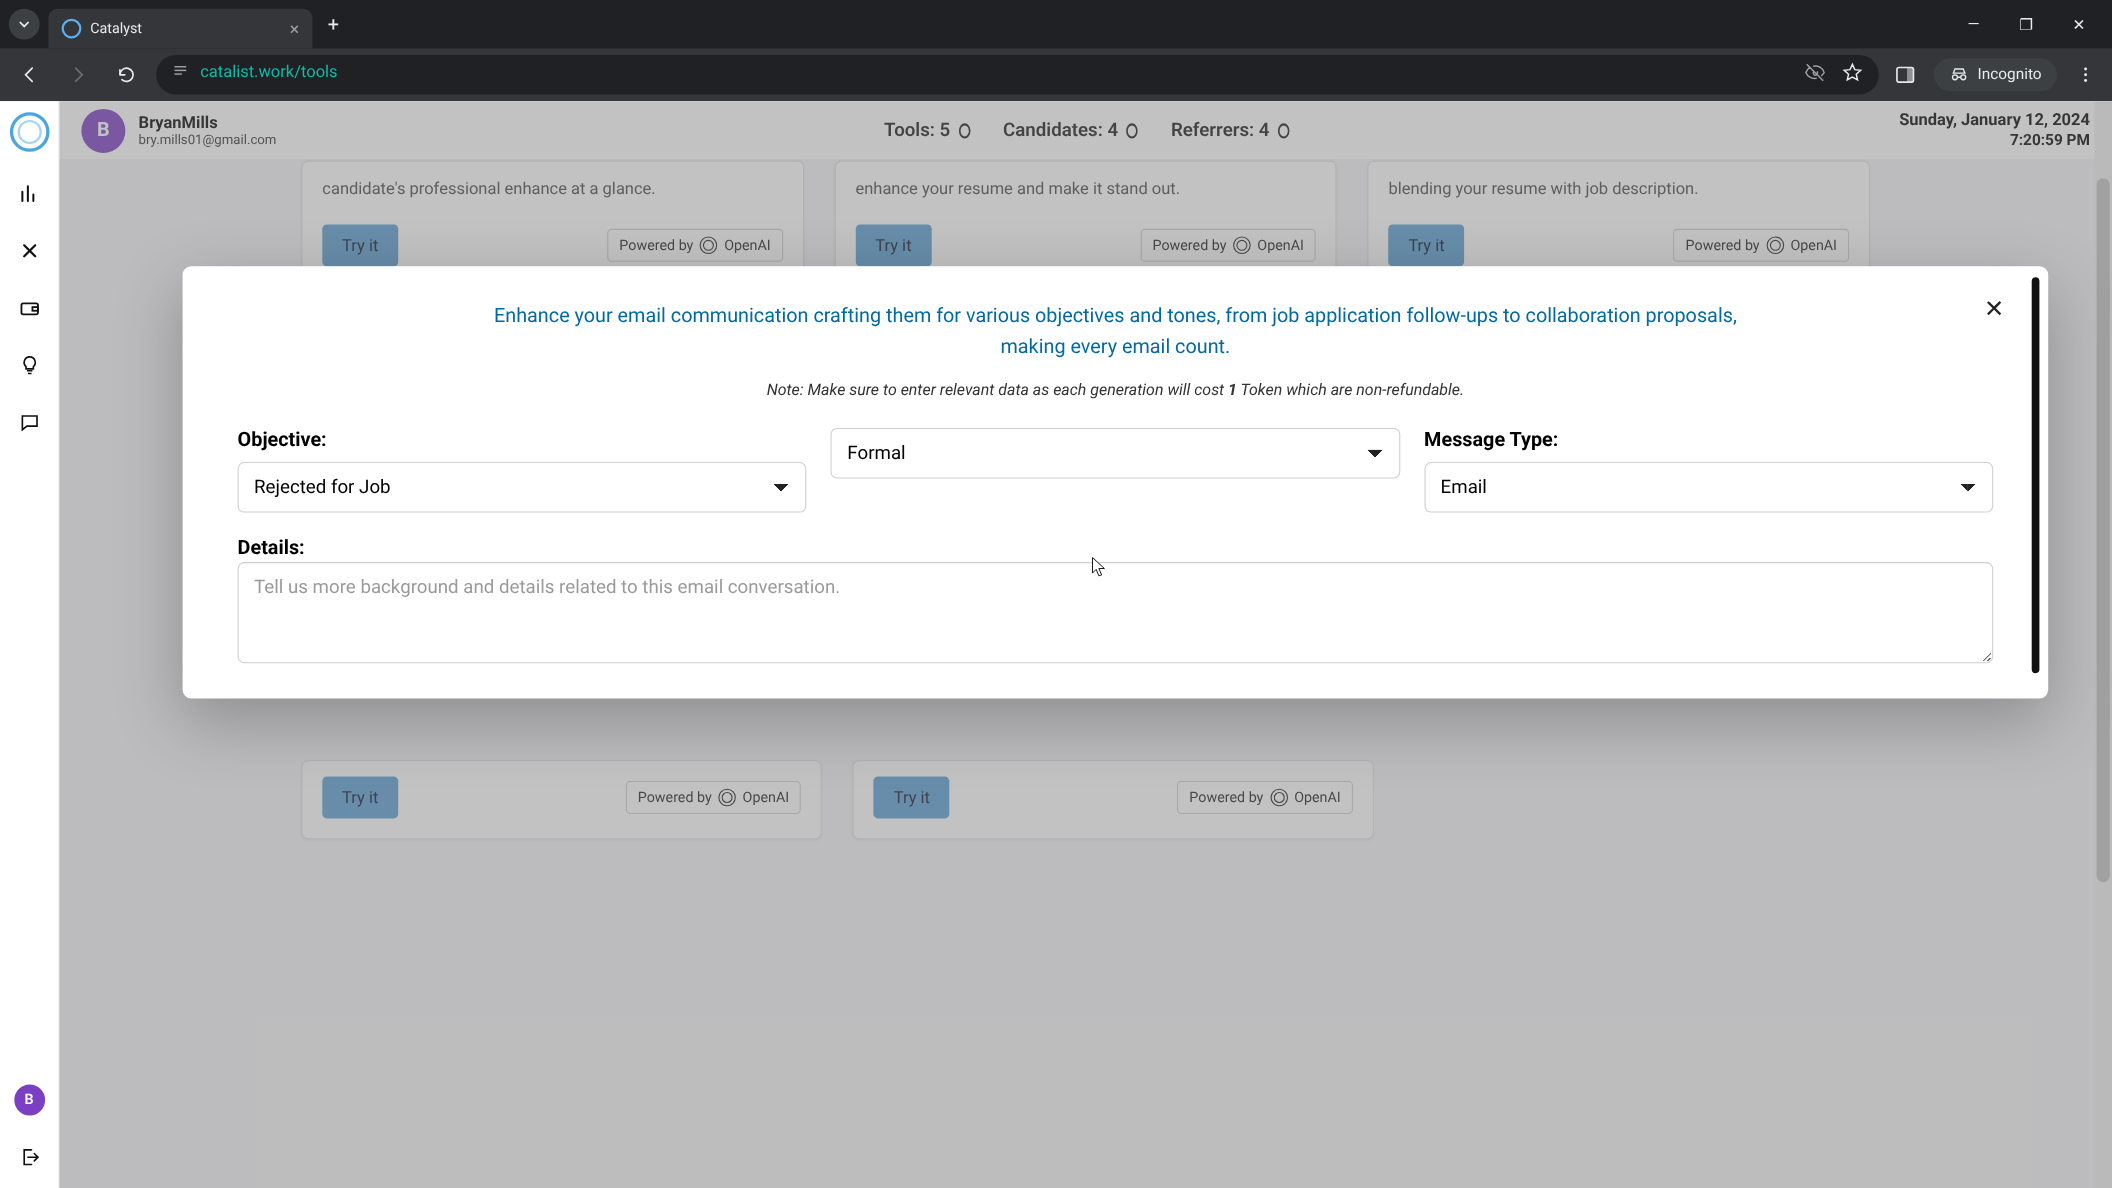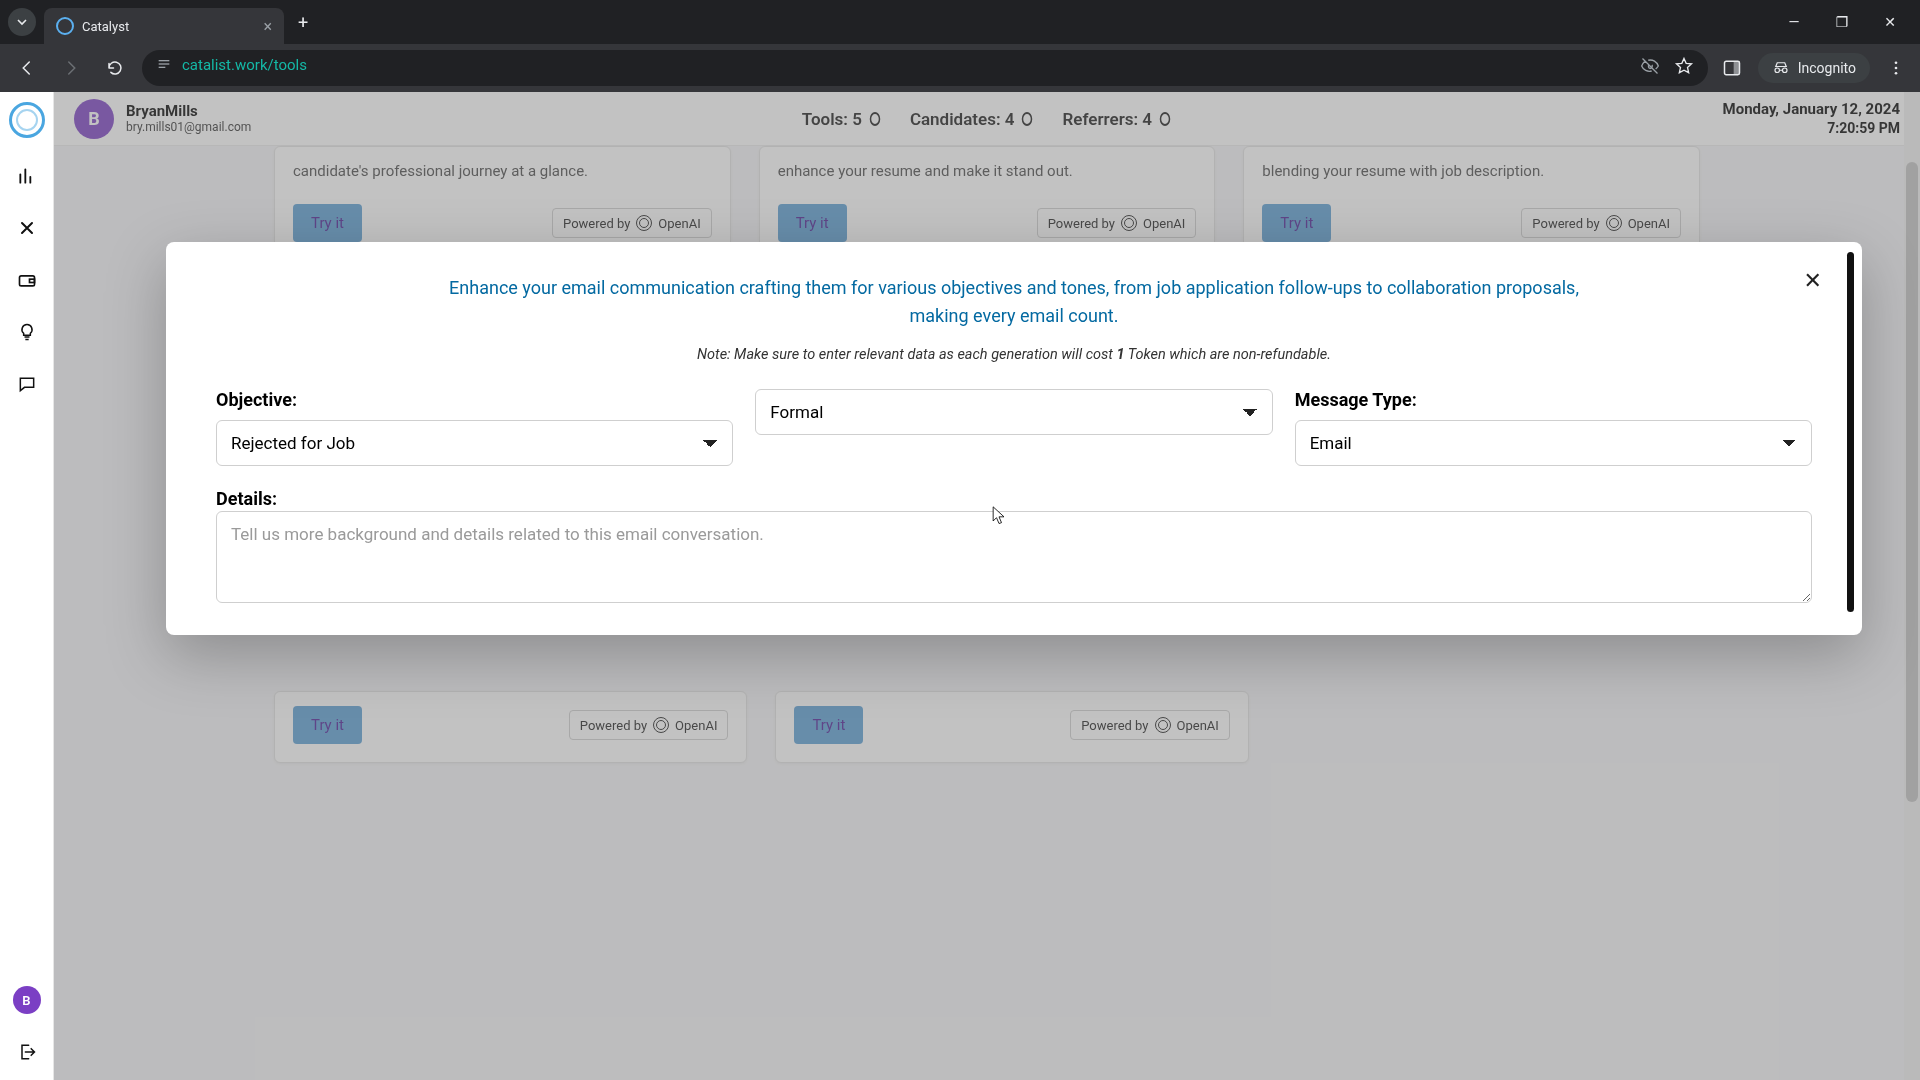--- a/index.html
+++ b/index.html
@@ -45,21 +45,21 @@
 .stat { display: flex; align-items: center; gap: 6px; }
 .coin { width: 14px; height: 14px; border: 2px solid #1a1a1a; border-radius: 50%; display: inline-block; background: #fff; transform: scaleX(0.75); }
 .datetime { text-align: right; font-weight: 700; font-size: 15px; line-height: 1.3; }
 .datetime .time { font-size: 14px; }
 
 .cards-area { padding: 0 220px; }
 .cards-row { display: flex; gap: 28px; }
 .card { flex: 1; background: #fff; border: 1px solid #e2e2e2; border-radius: 6px; padding: 14px 18px 18px; box-shadow: 0 1px 3px rgba(0,0,0,0.06); min-width: 0; }
 .card-snippet { color: #4a4a4a; font-size: 15px; margin-bottom: 22px; line-height: 1.4; }
 .card-footer { display: flex; align-items: center; justify-content: space-between; }
-.tryit { background: #5a9fd4; color: #4c1d95; border: none; border-radius: 4px; padding: 10px 18px; font-size: 15px; cursor: pointer; }
+.tryit { background: #5a9fd4; color: #0f172a; border: none; border-radius: 4px; padding: 10px 18px; font-size: 15px; cursor: pointer; }
 .powered { border: 1px solid #cfcfcf; border-radius: 4px; padding: 6px 10px; font-size: 13px; color: #222; display: flex; align-items: center; gap: 6px; }
 .openai-knot { width: 16px; height: 16px; border: 1.6px solid #222; border-radius: 50%; display: inline-block; position: relative; }
 .openai-knot::before { content: ""; position: absolute; inset: 2px; border: 1.4px solid #222; border-radius: 50%; }
 .row-lower { margin-top: 430px; }
 .row-lower .card { max-width: 33.2%; }
 
 
 .overlay { position: absolute; inset: 0; background: rgba(120,120,120,0.45); }
 .modal { position: absolute; left: 112px; right: 58px; top: 150px; background: #fff; border-radius: 8px; padding: 32px 6px 28px 6px; box-shadow: 0 20px 60px rgba(0,0,0,0.25); }
 .modal-scroll { position: relative; padding: 0 44px; }
@@ -227,29 +227,29 @@
         <div class="stat">
             <span>Candidates: 4</span>
             <span class="coin"></span>
           </div>
         <div class="stat">
             <span>Referrers: 4</span>
             <span class="coin"></span>
           </div>
       </div>
       <div class="datetime">
-        <div>Monday, January 12, 2024</div>
+        <div>Sunday, January 12, 2024</div>
         <div class="time">7:20:59 PM</div>
       </div>
     </div>
 
     <div class="cards-area">
       <div class="cards-row">
         <div class="card">
-          <div class="card-snippet">candidate's professional journey at a glance.</div>
+          <div class="card-snippet">candidate's professional enhance at a glance.</div>
           <div class="card-footer">
             <button class="tryit">Try it</button>
             <div class="powered">
                 <span>Powered by</span>
                 <span class="openai-knot"></span>
                 <span>OpenAI</span>
               </div>
           </div>
         </div>
         <div class="card">

